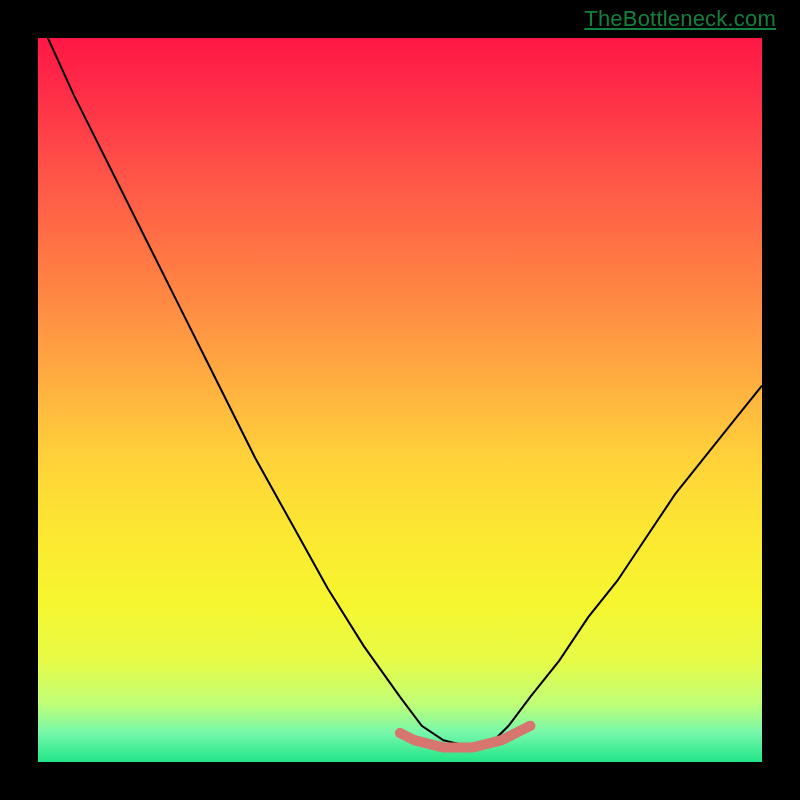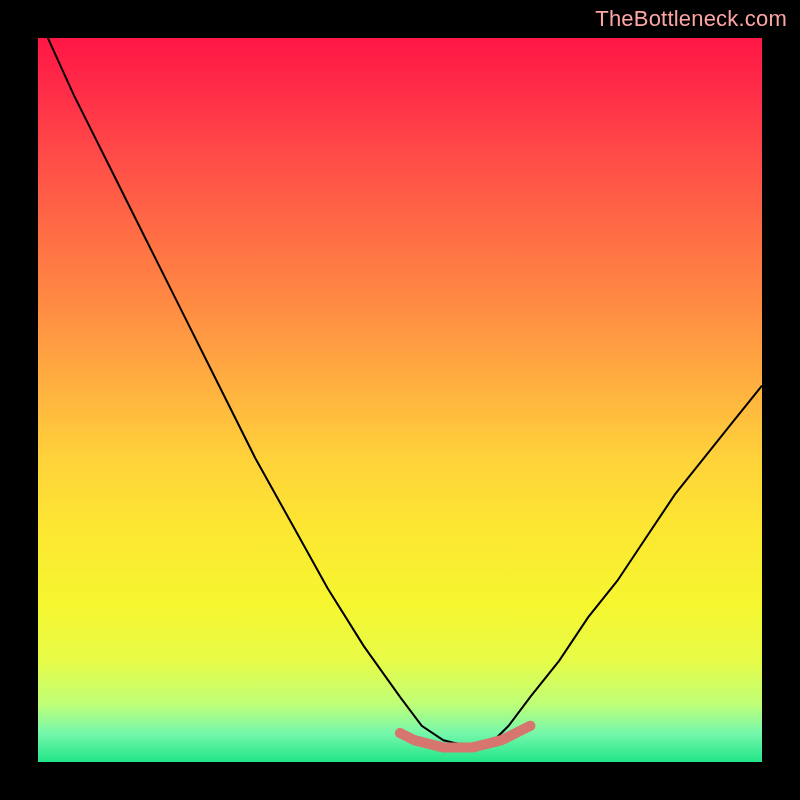--- a/index.html
+++ b/index.html
@@ -45,25 +45,26 @@
       #f6f62f 78%,
       #e7fb47 86%,
       #bfff78 92%,
       #76f7ab 96%,
       #21e588 100%
     );
   }
   .watermark {
     position: absolute;
     top: 6px;
-    right: 13px;
-    color: #fca5a5;
+    right: 24px;
+    color: #15803d;
     font-size: 22px;
     font-weight: 500;
     letter-spacing: 0.2px;
+    text-decoration: underline;
   }
   svg.curve {
     position: absolute;
     top: 0;
     left: 0;
     width: 724px;
     height: 724px;
     overflow: visible;
   }
 </style>

